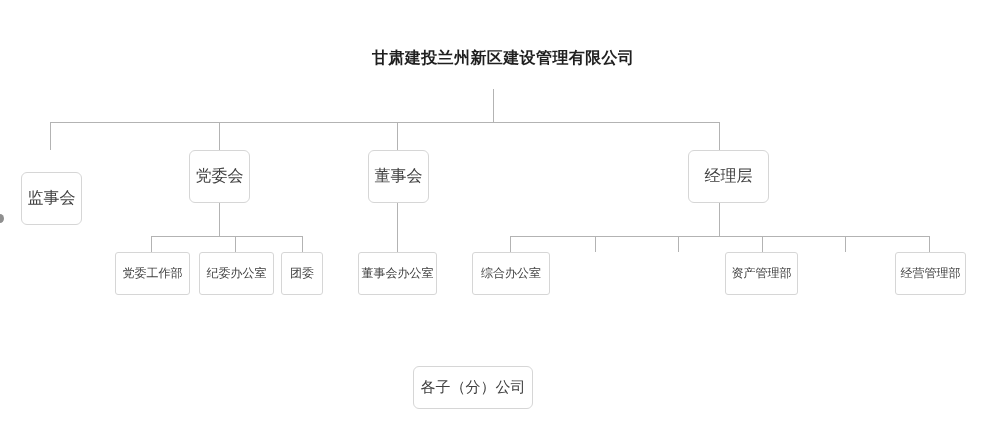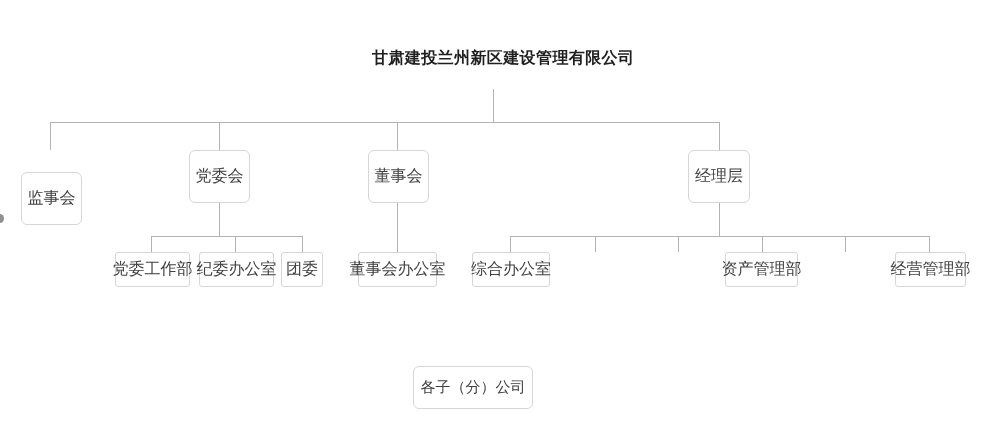--- a/index.html
+++ b/index.html
@@ -38,23 +38,23 @@
     white-space: nowrap;
   }
   .lvl2 {
     top: 150px;
     height: 53px;
     border-radius: 6px;
     font-size: 16px;
   }
   .lvl3 {
     top: 252px;
-    height: 35px;
+    height: 43px;
     border-radius: 3px;
-    font-size: 16px;
+    font-size: 12px;
   }
   .bottom-box {
     border-radius: 6px;
     font-size: 15px;
   }
   .edge-dot {
     position: absolute;
     left: -4px;
     top: 214px;
     width: 8px;
@@ -96,21 +96,21 @@
 
   <div class="box lvl2" style="left:21px; width:61px;margin-top:22px;">
     <span>监事会</span>
   </div>
   <div class="box lvl2" style="left:189px; width:61px;">
     <span>党委会</span>
   </div>
   <div class="box lvl2" style="left:368px; width:61px;">
     <span>董事会</span>
   </div>
-  <div class="box lvl2" style="left:688px; width:62px;">
+  <div class="box lvl2" style="left:688px; width:81px;">
     <span>经理层</span>
   </div>
 
   <div class="box lvl3" style="left:115px; width:75px;">
     <span>党委工作部</span>
   </div>
   <div class="box lvl3" style="left:199px; width:75px;">
     <span>纪委办公室</span>
   </div>
   <div class="box lvl3" style="left:281px; width:42px;">

